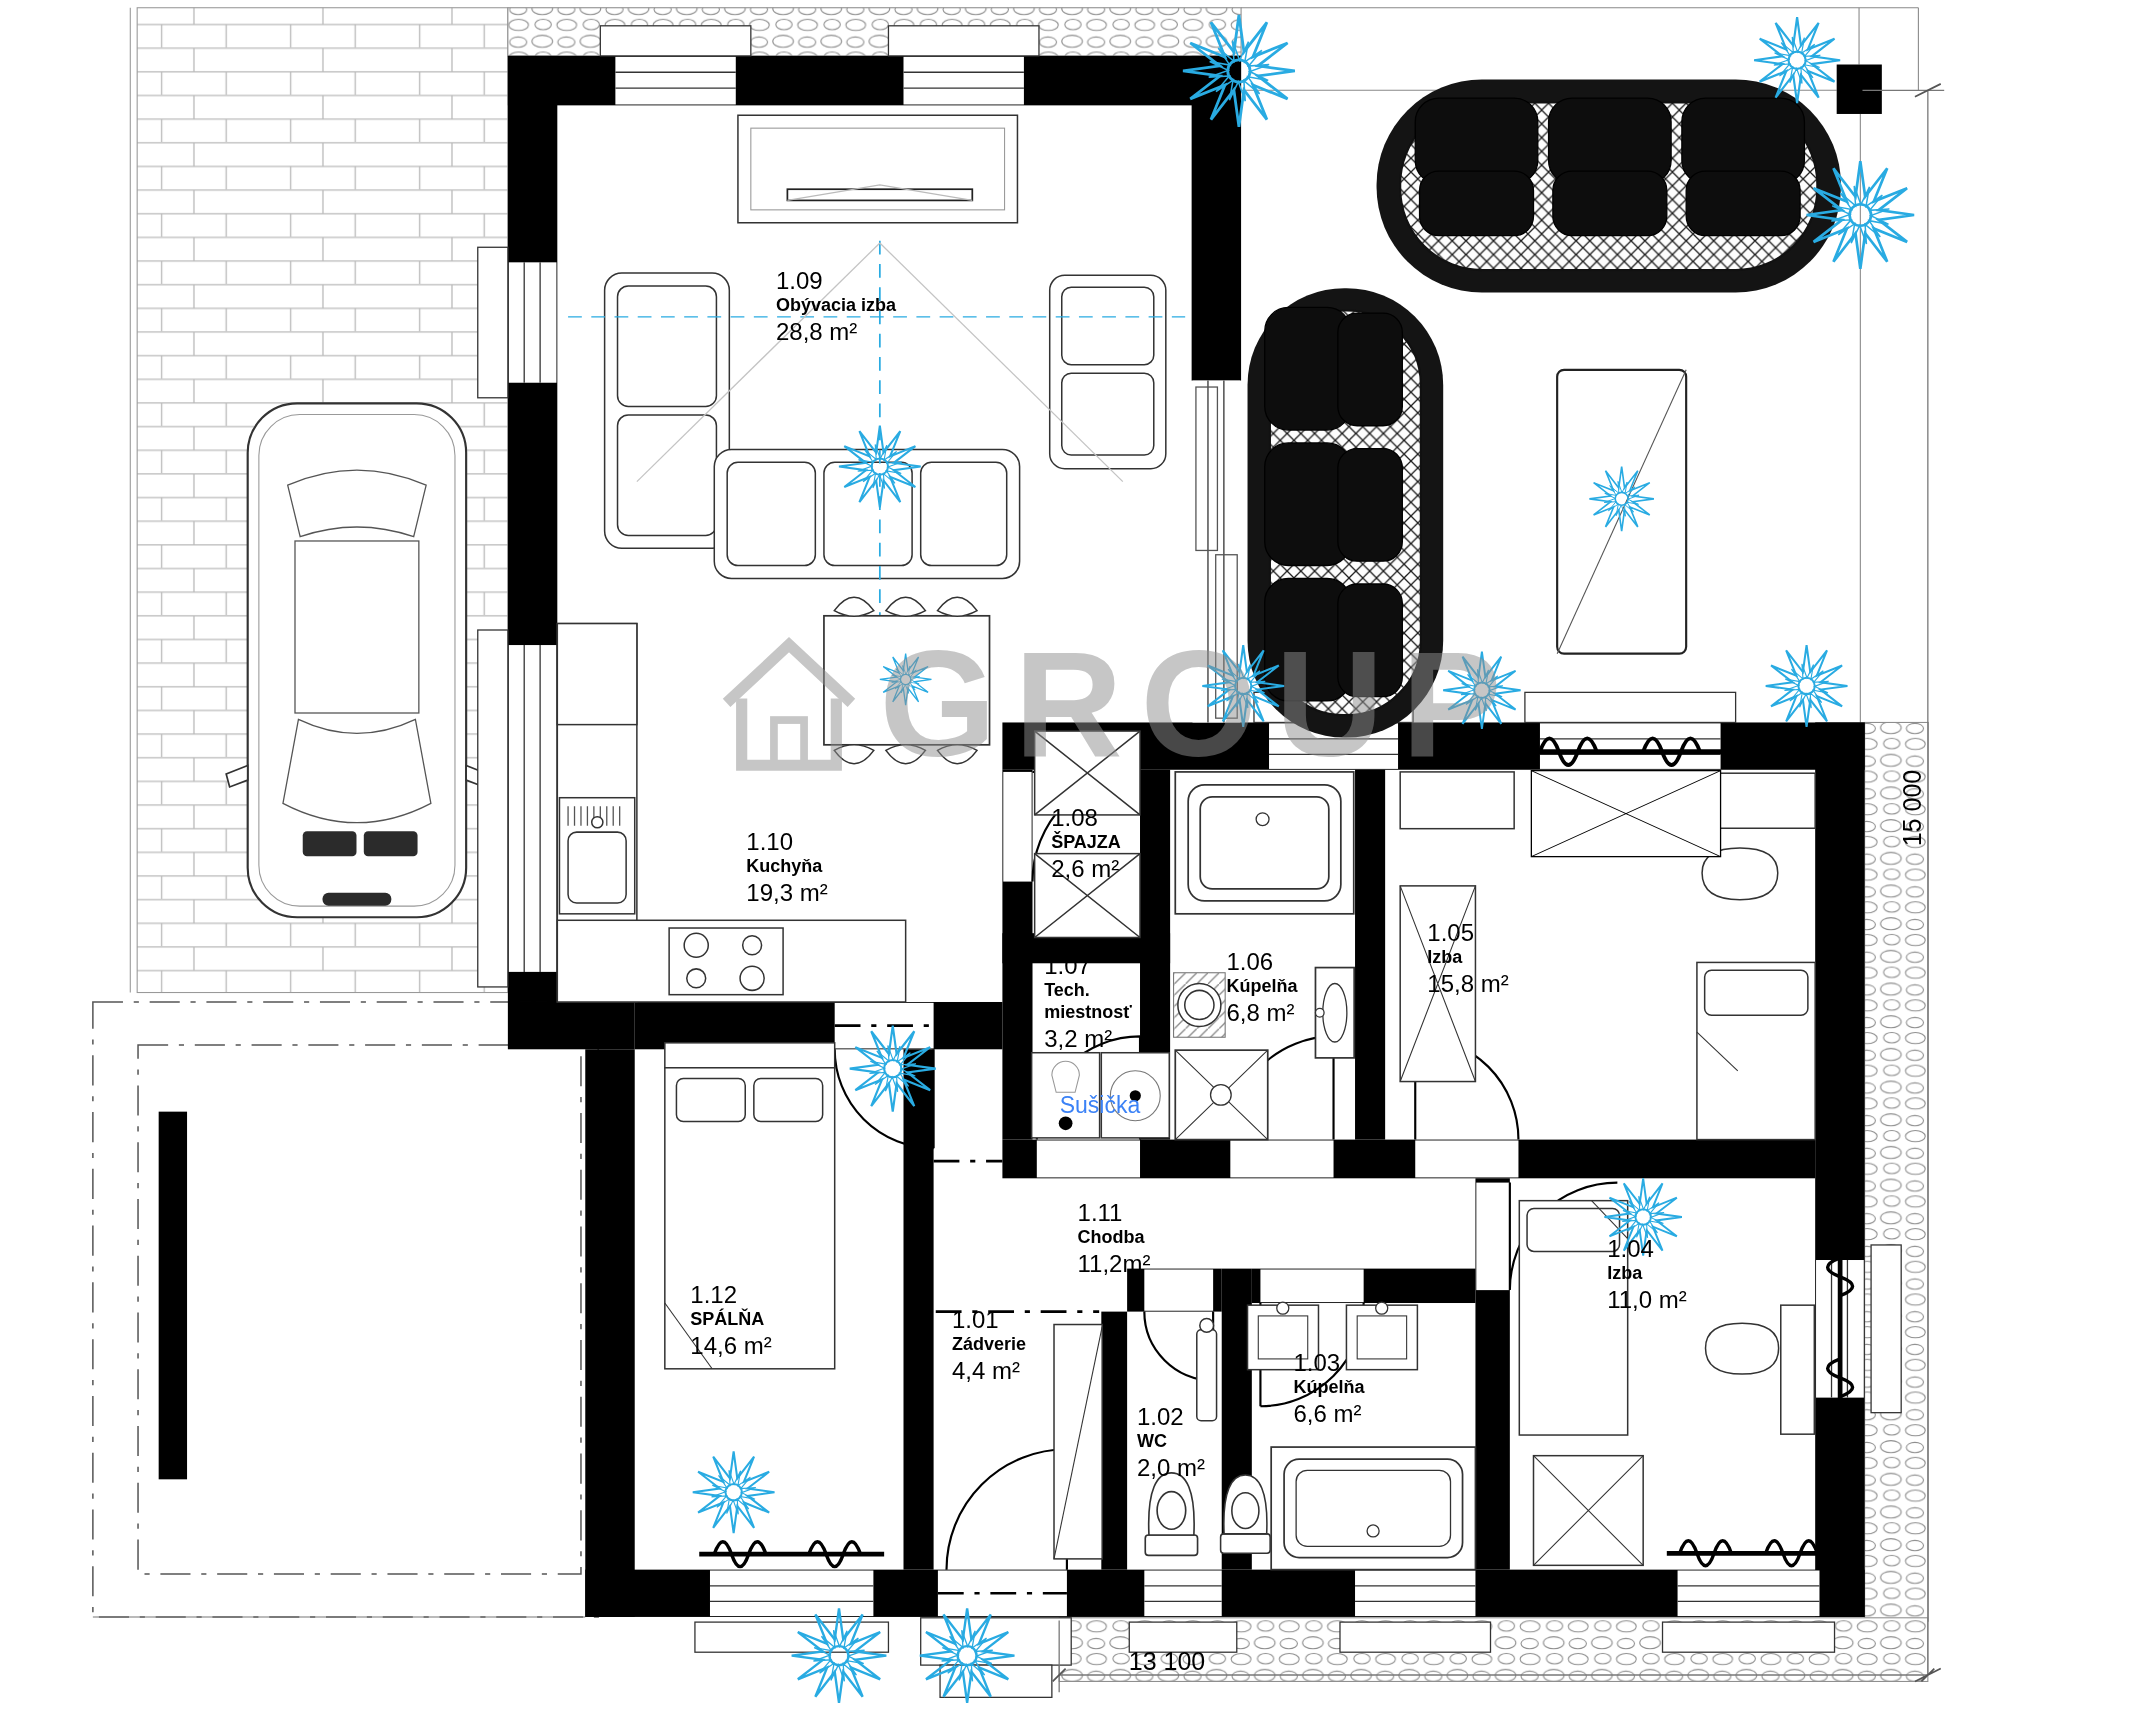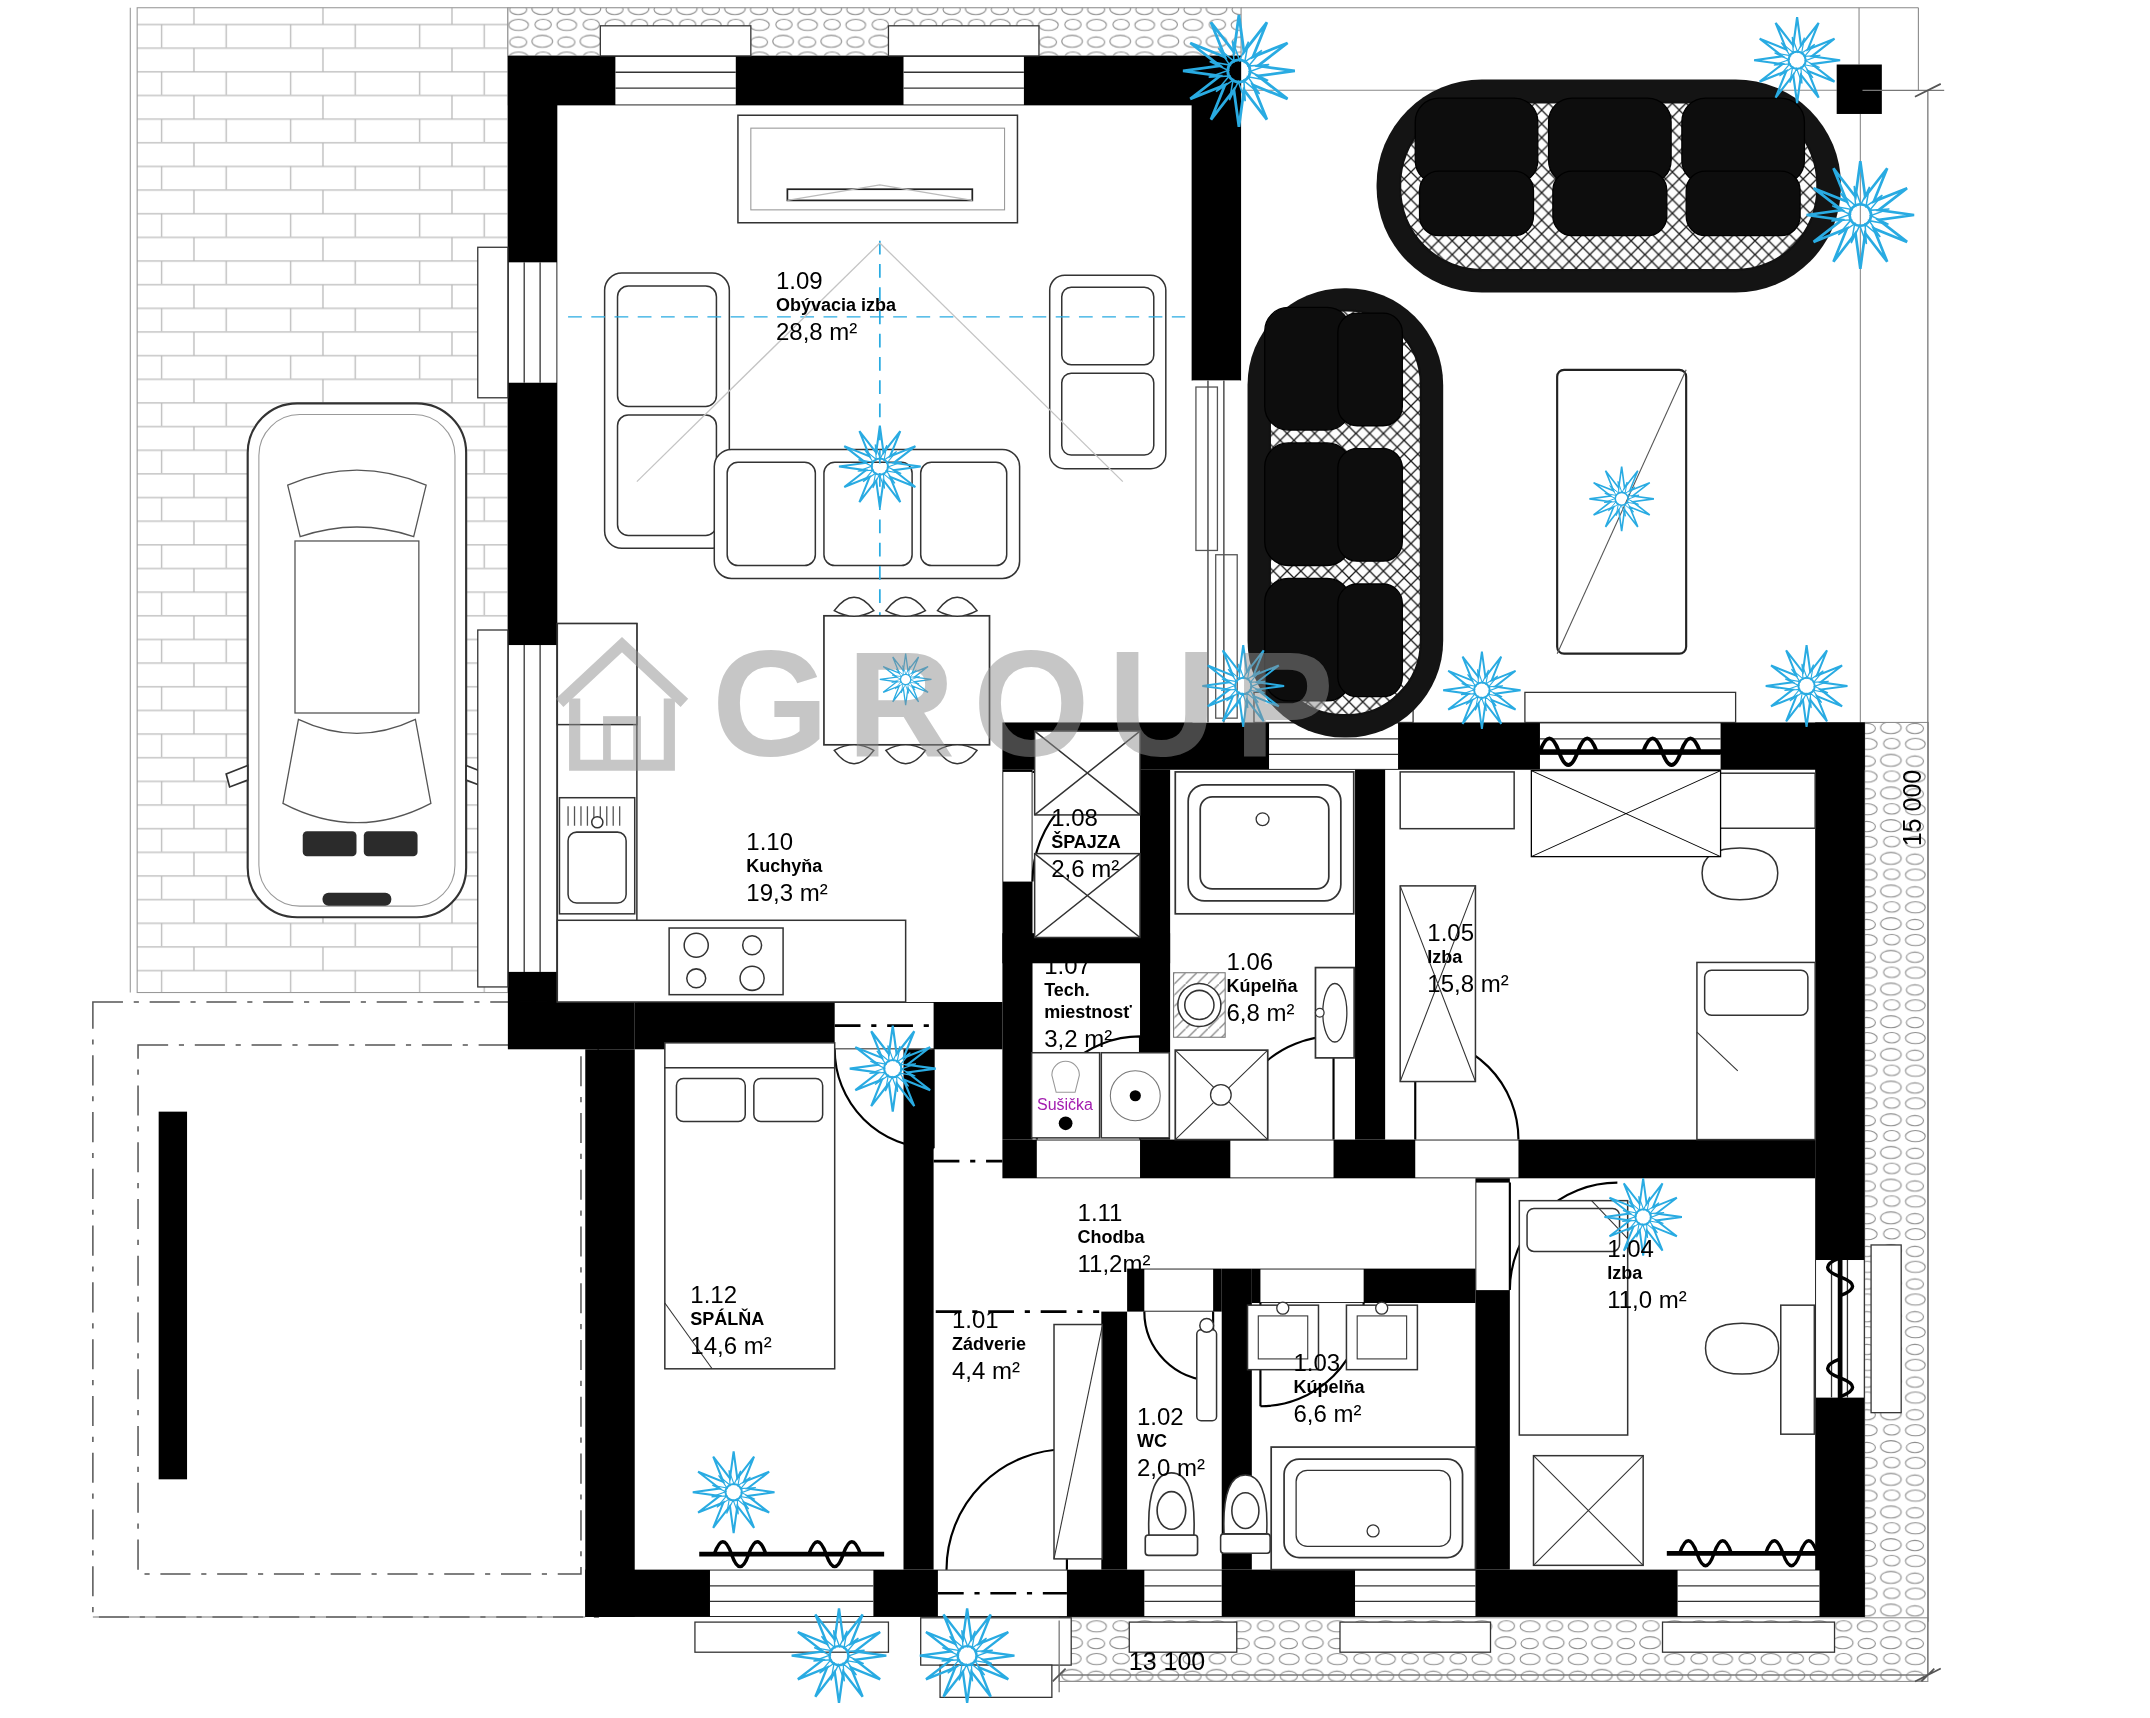--- a/index.html
+++ b/index.html
@@ -7,30 +7,30 @@
        font-family:"Liberation Sans",sans-serif;color:#000;}
   #plan-svg{position:absolute;left:0;top:0;z-index:1;}
   .room-label{position:absolute;z-index:2;transform:translate(-50%,-50%);
       display:flex;flex-direction:column;align-items:flex-start;
       line-height:1.22;white-space:nowrap;text-align:center;pointer-events:none;}
   .room-label .rn{font-size:24px;}
   .room-label .rname{font-size:18px;font-weight:bold;}
   .room-label .rarea{font-size:24px;}
   .room-label span:empty{display:none;}
   .appliance-label{position:absolute;z-index:2;transform:translate(-50%,-50%);
-      font-size:16px;color:#a21caf;pointer-events:none;}
+      font-size:23px;color:#3b82f6;pointer-events:none;margin-left:35px;}
   .dim{position:absolute;z-index:2;font-size:25px;pointer-events:none;}
   .dim-v{left:1912px;top:808px;transform:translate(-50%,-50%) rotate(-90deg);}
   .dim-h{left:1167px;top:1661px;transform:translate(-50%,-50%);}
   .watermark{position:absolute;z-index:3;left:551px;top:628px;width:1136px;
       text-align:center;font-weight:bold;color:#8f8f8f;opacity:.5;line-height:1.02;
       pointer-events:none;}
   .wm-line1{font-size:150px;letter-spacing:2.6px;}
   .wm-line2{font-size:150px;letter-spacing:18px;display:flex;align-items:center;
-      justify-content:flex-start;gap:19px;}
+      justify-content:center;gap:19px;}
   .wm-house{width:142px;height:142px;flex:0 0 auto;}
 </style>
 </head>
 <body>
 
 <svg id="plan-svg" width="2185" height="1718" viewBox="0 0 5079 3995" xmlns="http://www.w3.org/2000/svg">
   <defs>
     <pattern id="brick" width="300" height="110" patternUnits="userSpaceOnUse">
       <rect width="300" height="110" fill="#fff"></rect>
       <path d="M0 2H300 M0 57H300 M150 2V57 M75 57V110 M225 57V110" stroke="#b9b9b9" stroke-width="3" fill="none"></path>

